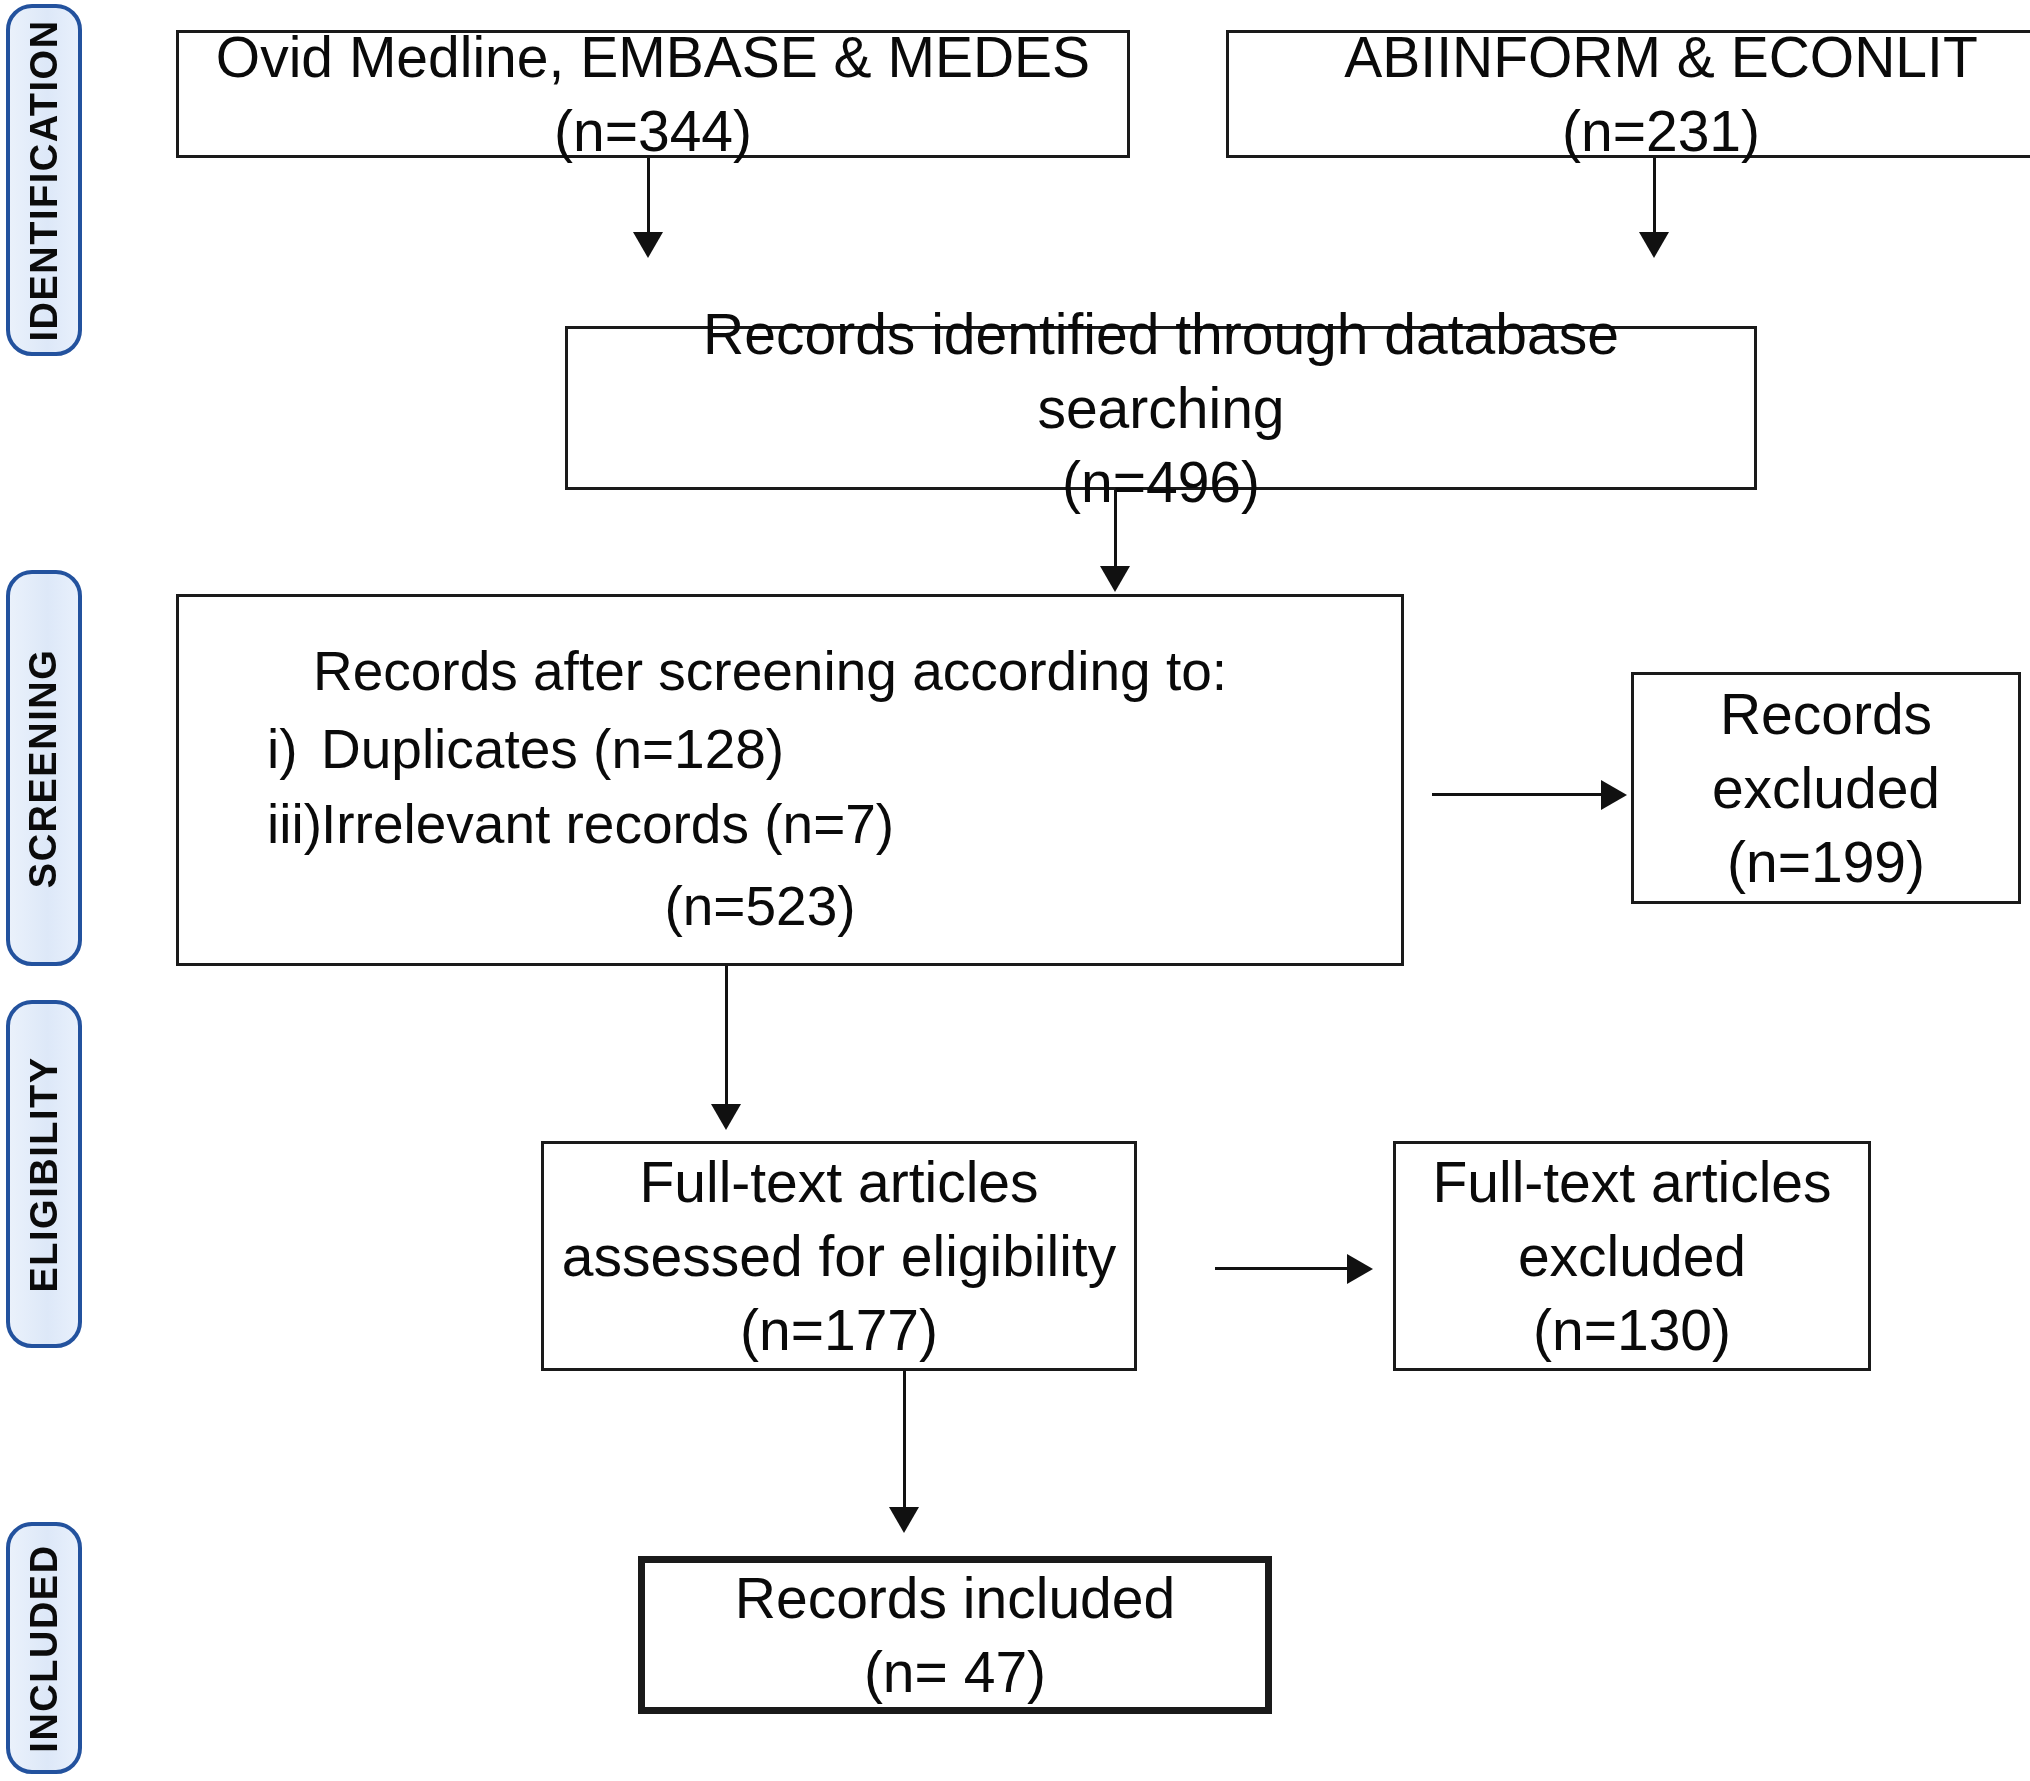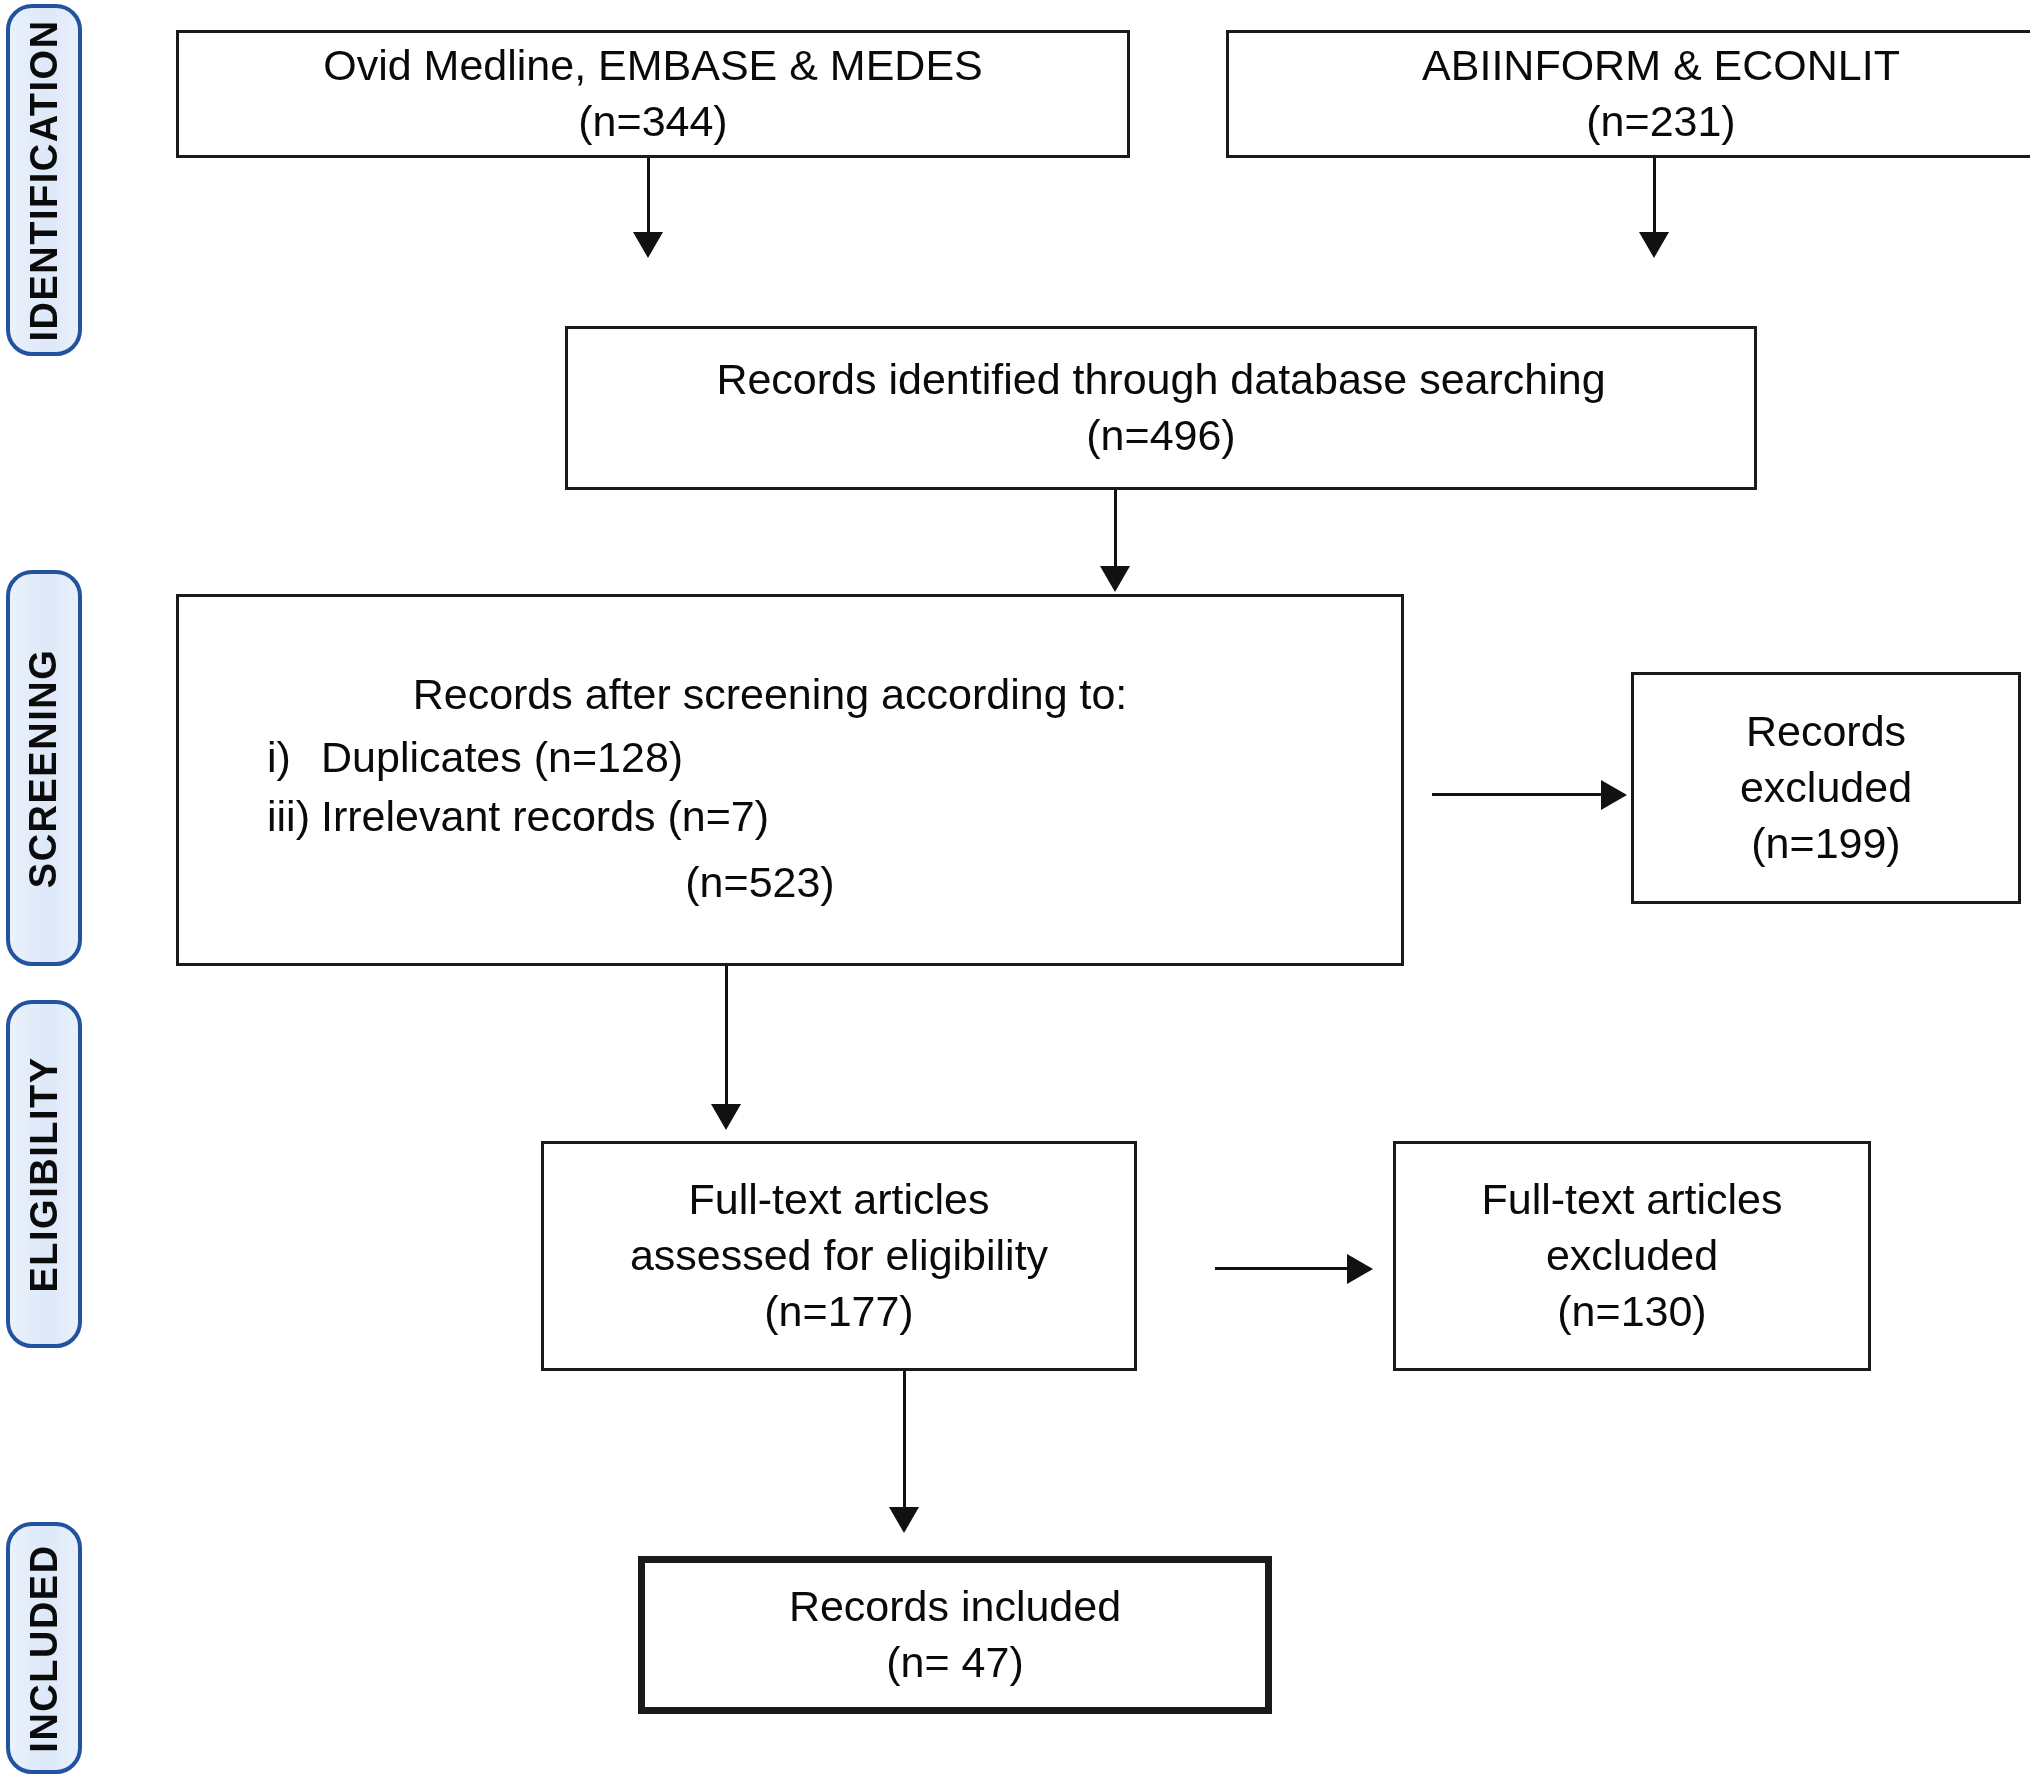--- a/index.html
+++ b/index.html
@@ -45,36 +45,36 @@
     box-sizing: border-box;
     background: #ffffff;
     border: 3px solid #1a1a1a;
     display: flex;
     flex-direction: column;
     align-items: center;
     justify-content: center;
     text-align: center;
     color: #0a0a0a;
     font-family: "Liberation Sans", sans-serif;
-    font-size: 43px;
+    font-size: 57px;
     line-height: 1.30;
     padding: 6px 10px;
   }
   .flow-box.heavy { border-width: 7px; }
   .flow-box .line { display: block; width: 100%; }
 
   
   .screen-box {
     position: absolute;
     box-sizing: border-box;
     background: #ffffff;
     border: 3px solid #1a1a1a;
     color: #0a0a0a;
     font-family: "Liberation Sans", sans-serif;
-    font-size: 43px;
+    font-size: 55px;
     line-height: 1.30;
     padding: 24px 30px 6px 30px;
     display: flex;
     flex-direction: column;
     justify-content: center;
   }
   .screen-title { text-align: center; margin-bottom: 4px; padding-right: 40px; }
   .screen-list { margin: 0; padding: 0; list-style: none; }
   .screen-list li {
     display: flex;

